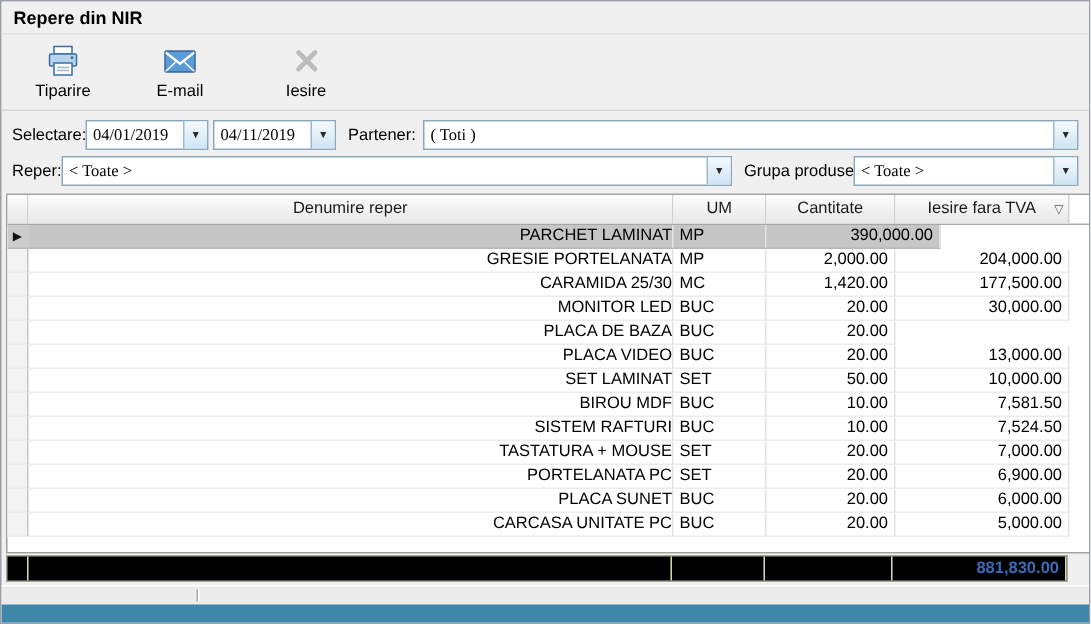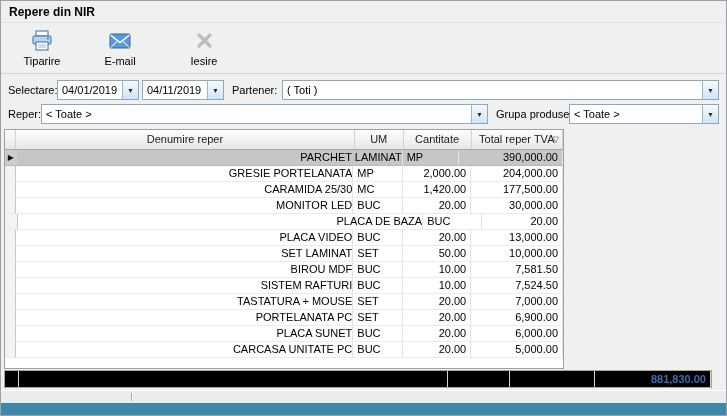--- a/index.html
+++ b/index.html
@@ -35,35 +35,36 @@
   .tb-btn .tb-icon { display: block; height: 28px; padding-top: 3px; }
   .tb-btn .tb-label { display: block; line-height: 14px; }
   .tb-btn.disabled { cursor: default; }
 
   
   .flabel { position: absolute; height: 20px; line-height: 20px; white-space: nowrap; }
   .combo {
     position: absolute; height: 20px; background: #fff;
     border: 1px solid #8ca8bd; display: flex; align-items: stretch;
     cursor: pointer;
+    font-family: Liberation Serif, serif;
   }
   .combo .combo-value {
     flex: 1; line-height: 18px; padding: 0 4px;
     overflow: hidden; white-space: nowrap;
   }
   .combo .combo-btn {
     width: 16px; border-left: 1px solid #9ab8cf;
     background: linear-gradient(#f4fafd, #cfe4f3);
     display: flex; align-items: center; justify-content: center;
     font-size: 7px; color: #2b2b2b;
   }
 
   
   .grid {
-    position: absolute; top: 128px; left: 3px; width: 560px; height: 240px;
+    position: absolute; top: 128px; left: 3px; width: 724px; height: 240px;
     background: #fff; border: 1px solid #a0a0a0; overflow: hidden;
   }
   .grid-header { display: flex; height: 20px; border-bottom: 1px solid #a8a8a8; }
   .hcell {
     background: linear-gradient(#fdfdfd, #e7e7e7);
     border-right: 1px solid #d2d2d2;
     text-align: center; line-height: 19px; position: relative;
     color: #1a1a1a; cursor: pointer; overflow: hidden; white-space: nowrap;
   }
   .hcell.col-ind { cursor: default; }
@@ -185,21 +186,21 @@
     <span class="combo-value">&lt; Toate &gt;</span>
     <span class="combo-btn">▼</span>
   </div>
 
   <div class="grid">
     <div class="grid-header">
       <div class="hcell col-ind"></div>
       <div class="hcell col-name"><span>Denumire reper</span></div>
       <div class="hcell col-um"><span>UM</span></div>
       <div class="hcell col-qty"><span>Cantitate</span></div>
-      <div class="hcell col-total"><span>Total reper TVA</span><span class="sort">▽</span></div>
+      <div class="hcell col-total"><span>Iesire fara TVA</span><span class="sort">▽</span></div>
     </div>
     <div class="grid-body">
         <div class="grid-row selected">
           <div class="cell col-ind indicator">▶</div>
           <div class="cell col-name">PARCHET LAMINAT</div>
           <div class="cell col-um">MP</div>
           <div class="cell col-total">390,000.00</div>
         </div>
         <div class="grid-row">
           <div class="cell col-ind indicator"></div>

